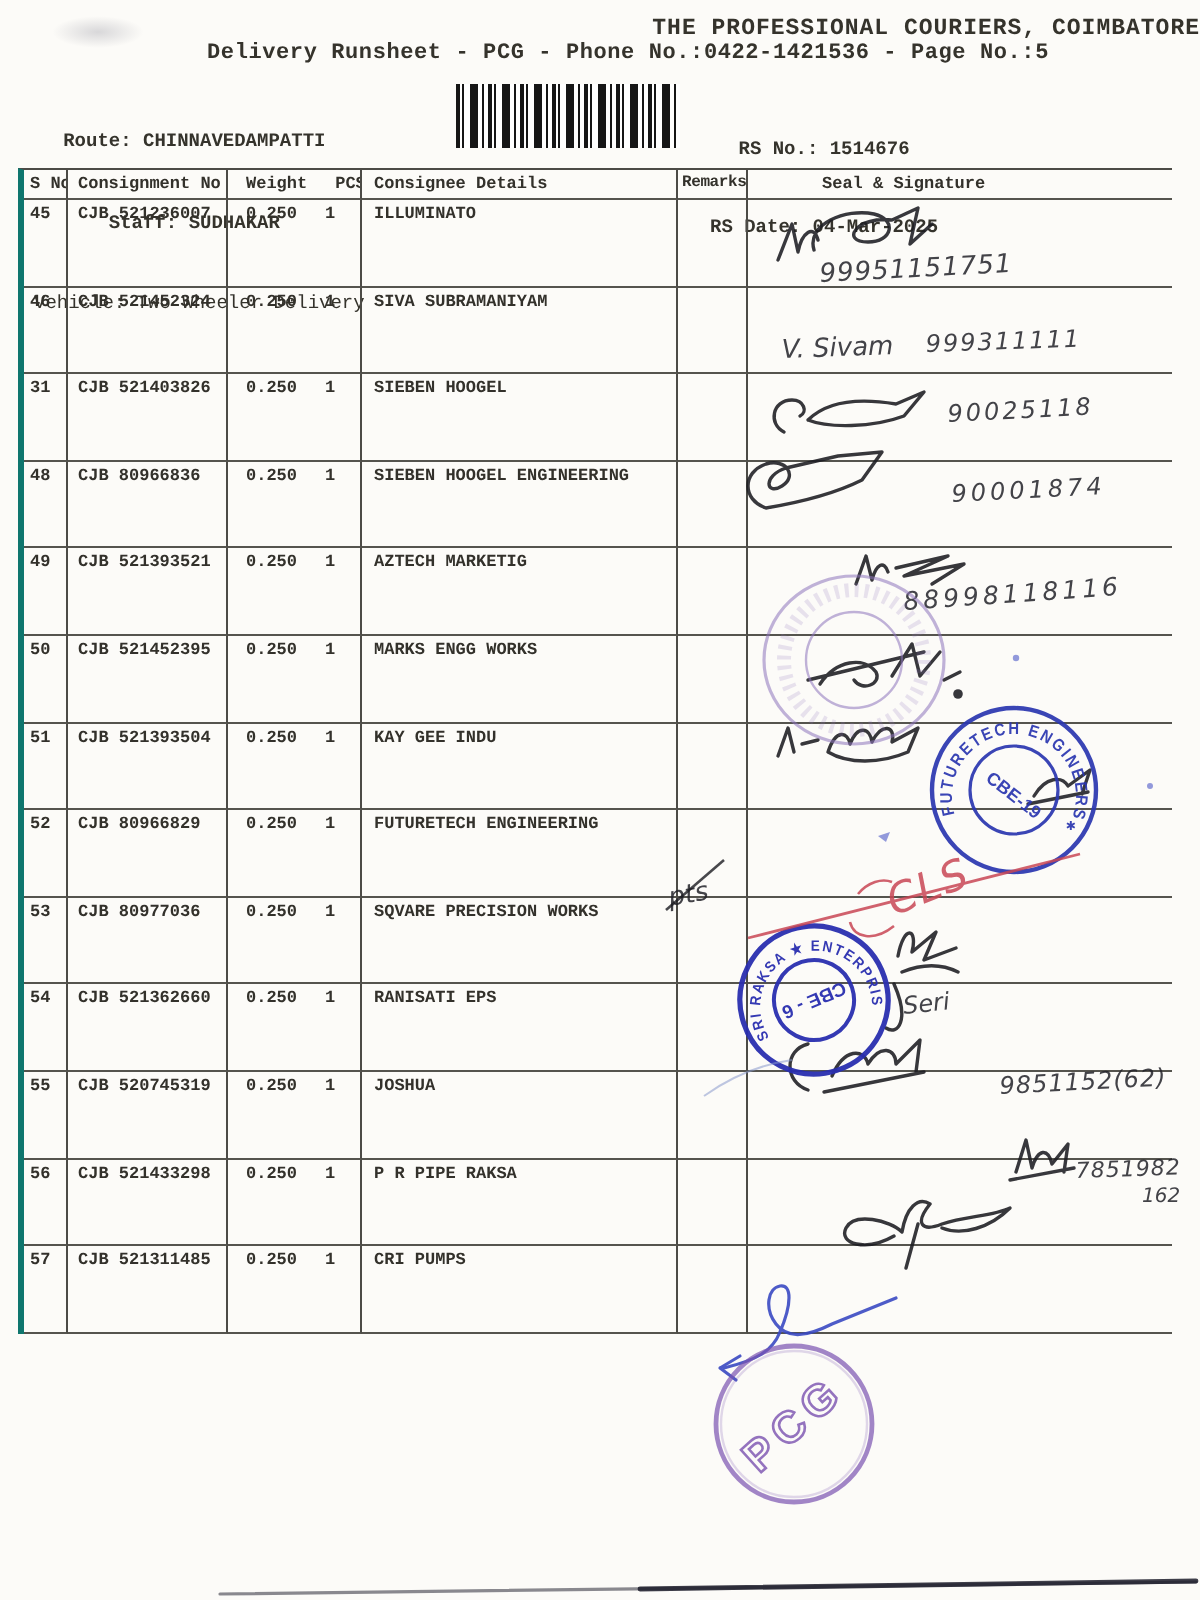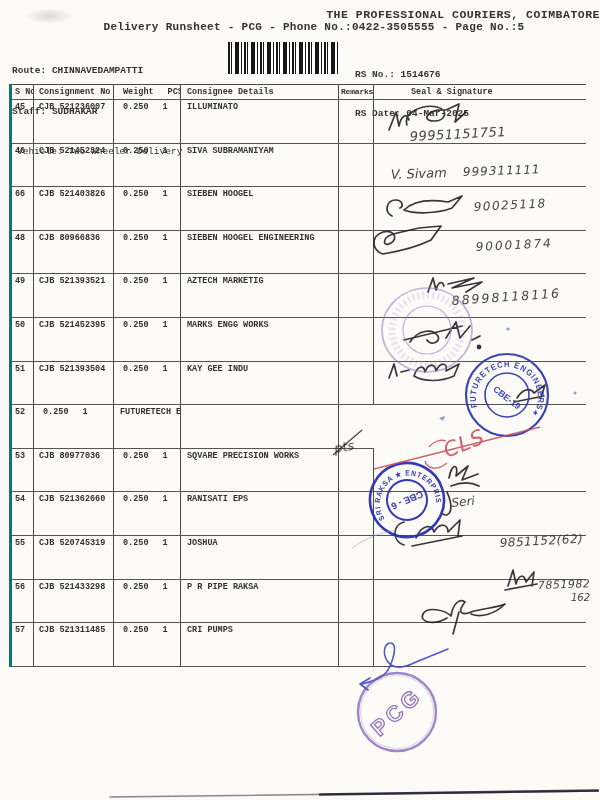--- a/index.html
+++ b/index.html
@@ -1,19 +1,19 @@
 <!DOCTYPE html>
 <html><head>
 <meta charset="utf-8">
 <style>
   html,body{margin:0;padding:0;}
   body{width:600px;height:800px;position:relative;overflow:hidden;
        background:#fcfbf8;font-family:"Liberation Mono","DejaVu Sans Mono",monospace;color:#3a3831;}
   .abs{position:absolute;}
-  .print{color:#35332c;}
+  .print{color:#35332c;text-align:center;}
   .title{top:8px;left:0;right:0;text-align:right;padding-left:32px;
          font-size:11.5px;font-weight:bold;letter-spacing:.5px;white-space:nowrap;}
   .subtitle{top:21px;left:0;right:0;text-align:center;padding-left:28px;
             font-size:11px;font-weight:bold;letter-spacing:.3px;white-space:nowrap;}
   .meta{left:12px;top:37px;font-size:9.5px;font-weight:bold;line-height:13.5px;white-space:pre;}
   .meta .indent{padding-left:5px;font-weight:normal;}
   .rsblock{left:355px;top:42px;font-size:9.5px;font-weight:bold;line-height:13px;white-space:pre;}
   .barcode{left:228px;top:42px;width:112px;height:32px;
     background:repeating-linear-gradient(90deg,#161616 0 2px,#fff 2px 3px,#161616 3px 4px,#fff 4px 7px,#161616 7px 11px,#fff 11px 13px,#161616 13px 14px,#fff 14px 16px);}
   .smudge{left:26px;top:8px;width:46px;height:16px;
@@ -38,21 +38,21 @@
 
   svg text.hand{font-family:"DejaVu Sans",sans-serif;font-style:italic;}
   svg{pointer-events:none;}
 </style>
 </head>
 <body>
 
 <div class="abs smudge"></div>
 
 <div class="abs title print">THE PROFESSIONAL COURIERS, COIMBATORE</div>
-<div class="abs subtitle print">Delivery Runsheet - PCG - Phone No.:0422-3505555 - Page No.:5</div>
+<div class="abs subtitle print">Delivery Runsheet - PCG - Phone No.:0422-1421536 - Page No.:5</div>
 
 <div class="abs meta print">
   <div>Route: CHINNAVEDAMPATTI</div>
   <div>Staff: SUDHAKAR</div>
   <div class="indent">Vehicle: Two Wheeler Delivery</div>
 </div>
 
 <div class="abs barcode"></div>
 
 <div class="abs rsblock print">
@@ -82,21 +82,21 @@
   <div class="trow">
     <div class="c snoc">46</div>
     <div class="c conc">CJB 521452324</div>
     <div class="c wpc"><span>0.250</span><span class="p">1</span></div>
     <div class="c consigneec">SIVA SUBRAMANIYAM</div>
     <div class="c remarksc"></div>
     <div class="c sealc"></div>
   </div>
 
   <div class="trow">
-    <div class="c snoc">66</div>
+    <div class="c snoc">31</div>
     <div class="c conc">CJB 521403826</div>
     <div class="c wpc"><span>0.250</span><span class="p">1</span></div>
     <div class="c consigneec">SIEBEN HOOGEL</div>
     <div class="c remarksc"></div>
     <div class="c sealc"></div>
   </div>
 
   <div class="trow">
     <div class="c snoc">48</div>
     <div class="c conc">CJB 80966836</div>
@@ -128,20 +128,21 @@
     <div class="c snoc">51</div>
     <div class="c conc">CJB 521393504</div>
     <div class="c wpc"><span>0.250</span><span class="p">1</span></div>
     <div class="c consigneec">KAY GEE INDU</div>
     <div class="c remarksc"></div>
     <div class="c sealc"></div>
   </div>
 
   <div class="trow">
     <div class="c snoc">52</div>
+    <div class="c conc">CJB 80966829</div>
     <div class="c wpc"><span>0.250</span><span class="p">1</span></div>
     <div class="c consigneec">FUTURETECH ENGINEERING</div>
     <div class="c remarksc"></div>
     <div class="c sealc"></div>
   </div>
 
   <div class="trow">
     <div class="c snoc">53</div>
     <div class="c conc">CJB 80977036</div>
     <div class="c wpc"><span>0.250</span><span class="p">1</span></div>

